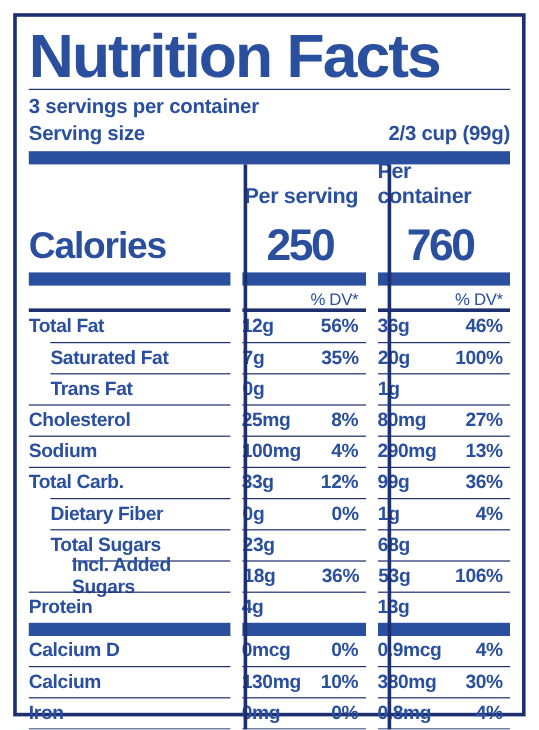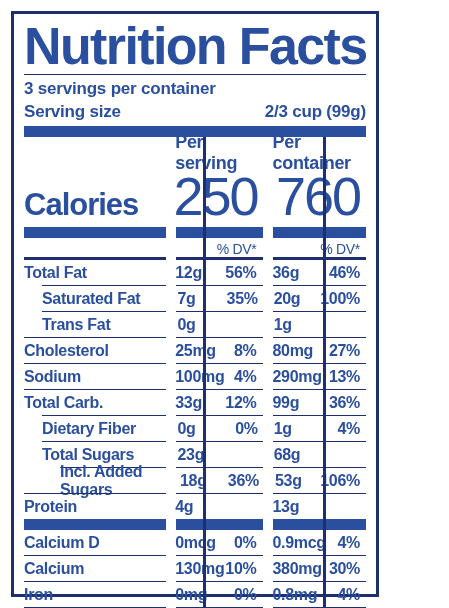--- a/index.html
+++ b/index.html
@@ -11,21 +11,21 @@
     position: relative;
     width: 449px;
     height: 608px;
     font-family: "Liberation Sans", "DejaVu Sans", sans-serif;
     -webkit-font-smoothing: antialiased;
   }
   .panel {
     position: absolute;
     left: 11px;
     top: 11px;
-    width: 368px;
+    width: 427px;
     height: 586px;
     box-sizing: border-box;
     border: 3px solid #1d2f6f;
     color: #2a4f9e;
   }
   .inner {
     position: absolute;
     left: 10px;
     right: 10px;
     top: 4px;
@@ -111,26 +111,26 @@
     align-items: flex-end;
     height: 48px;
   }
   .cal-word {
     font-size: 31px;
     font-weight: 900;
     letter-spacing: -1px;
     padding-bottom: 2px;
   }
   .cal-num {
-    font-size: 54px;
-    font-weight: 400;
+    font-size: 37px;
+    font-weight: 700;
     letter-spacing: -2px;
     line-height: 1;
     width: 100%;
-    text-align: right;
+    text-align: center;
     padding-bottom: 0px;
   }
 
   .dv-row {
     display: flex;
     align-items: flex-end;
     height: 19px;
   }
   .dv-row .c-col {
     justify-content: flex-end;

